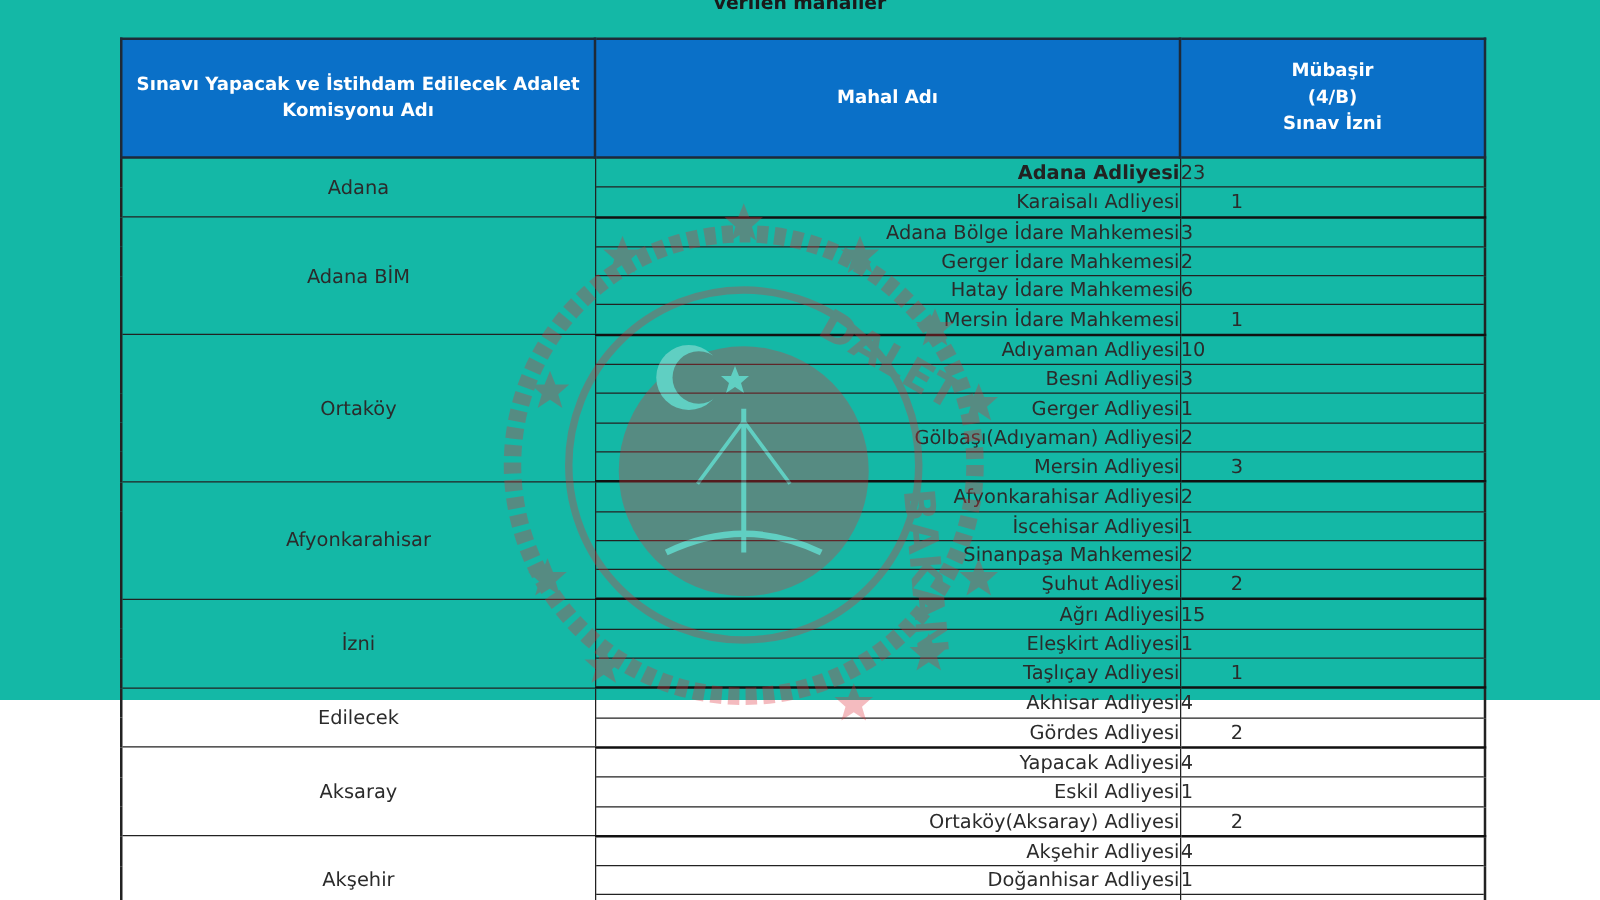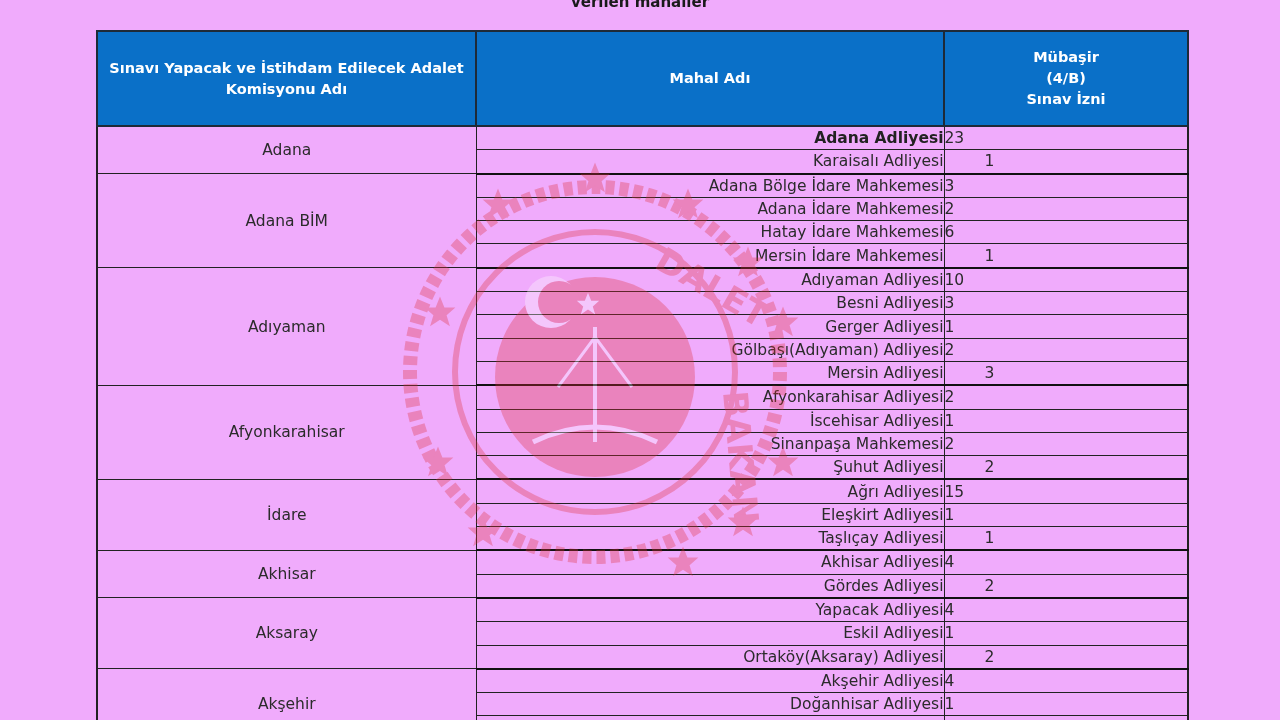--- a/index.html
+++ b/index.html
@@ -7,22 +7,22 @@
     padding: 0;
     width: 1280px;
     height: 720px;
     overflow: hidden;
     background: #ffffff;
     font-family: "DejaVu Sans", "Liberation Sans", sans-serif;
   }
   .page {
     position: relative;
     width: 1280px;
-    height: 720px;
-    background: #f0abfc;
+    height: 560px;
+    background: #14b8a6;
   }
   .doc-title {
     position: absolute;
     top: -8px;
     left: 0;
     width: 1280px;
     text-align: center;
     font-weight: bold;
     font-size: 15px;
     color: #1a1a1a;
@@ -121,34 +121,34 @@
         <td class="place">Karaisalı Adliyesi</td>
         <td class="count">1</td>
       </tr>
 
       <tr>
         <td class="commission" rowspan="4">Adana BİM</td>
         <td class="place">Adana Bölge İdare Mahkemesi</td>
         <td class="count">3</td>
       </tr>
       <tr>
-        <td class="place">Adana İdare Mahkemesi</td>
+        <td class="place">Gerger İdare Mahkemesi</td>
         <td class="count">2</td>
       </tr>
       <tr>
         <td class="place">Hatay İdare Mahkemesi</td>
         <td class="count">6</td>
       </tr>
       <tr class="group-end">
         <td class="place">Mersin İdare Mahkemesi</td>
         <td class="count">1</td>
       </tr>
 
       <tr>
-        <td class="commission" rowspan="5">Adıyaman</td>
+        <td class="commission" rowspan="5">Ortaköy</td>
         <td class="place">Adıyaman Adliyesi</td>
         <td class="count">10</td>
       </tr>
       <tr>
         <td class="place">Besni Adliyesi</td>
         <td class="count">3</td>
       </tr>
       <tr>
         <td class="place">Gerger Adliyesi</td>
         <td class="count">1</td>
@@ -174,35 +174,35 @@
       <tr>
         <td class="place">Sinanpaşa Mahkemesi</td>
         <td class="count">2</td>
       </tr>
       <tr class="group-end">
         <td class="place">Şuhut Adliyesi</td>
         <td class="count">2</td>
       </tr>
 
       <tr>
-        <td class="commission" rowspan="3">İdare</td>
+        <td class="commission" rowspan="3">İzni</td>
         <td class="place">Ağrı Adliyesi</td>
         <td class="count">15</td>
       </tr>
       <tr>
         <td class="place">Eleşkirt Adliyesi</td>
         <td class="count">1</td>
       </tr>
       <tr class="group-end">
         <td class="place">Taşlıçay Adliyesi</td>
         <td class="count">1</td>
       </tr>
 
       <tr>
-        <td class="commission" rowspan="2">Akhisar</td>
+        <td class="commission" rowspan="2">Edilecek</td>
         <td class="place">Akhisar Adliyesi</td>
         <td class="count">4</td>
       </tr>
       <tr class="group-end">
         <td class="place">Gördes Adliyesi</td>
         <td class="count">2</td>
       </tr>
 
       <tr>
         <td class="commission" rowspan="3">Aksaray</td>

